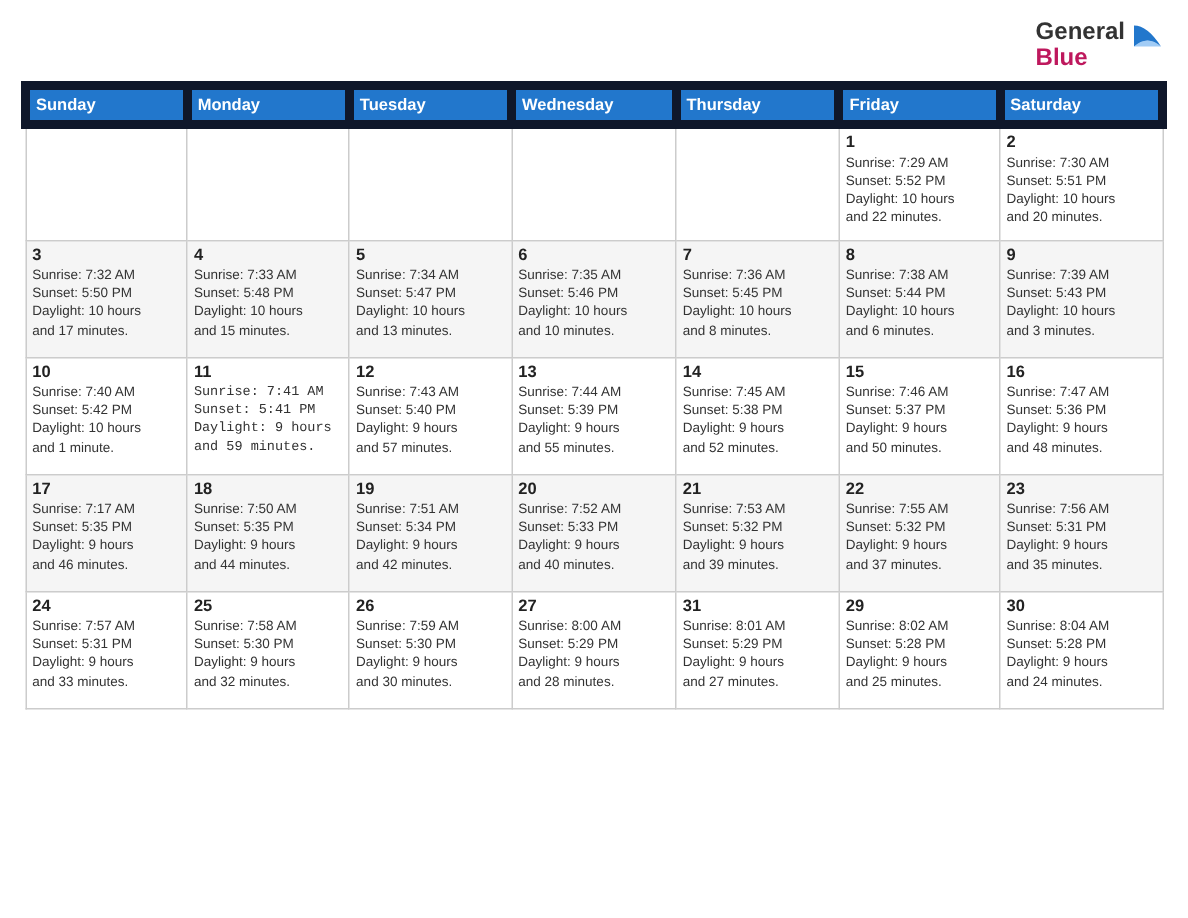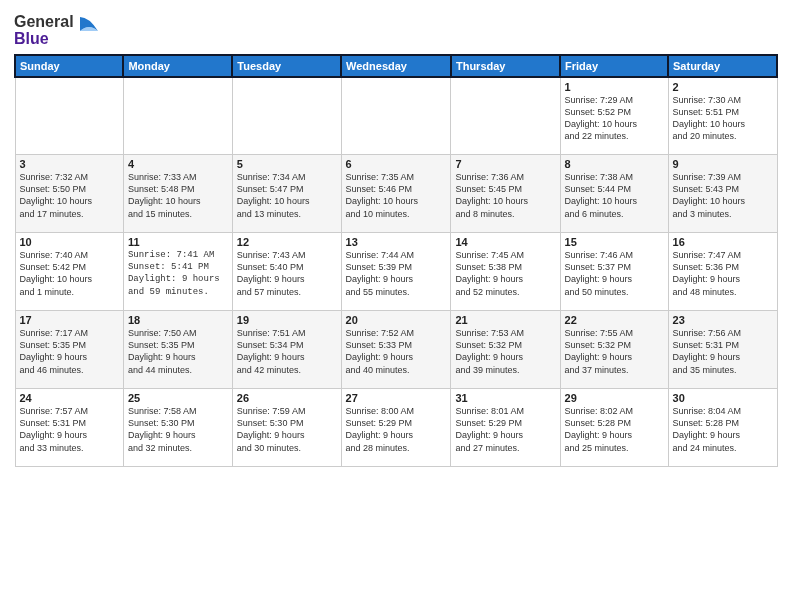--- a/index.html
+++ b/index.html
@@ -9,20 +9,21 @@
       width: 792px;
       height: 612px;
       overflow: hidden;
     }
     .page {
       width: 792px;
       height: 460px;
       display: flex;
       flex-direction: column;
       padding: 10px 14px 10px 14px;
+      align-items: flex-end;
     }
     .header {
       display: flex;
       align-items: flex-start;
       justify-content: space-between;
       margin-bottom: 6px;
     }
     .logo {
       display: flex;
       align-items: center;
@@ -45,21 +46,21 @@
       width: 100%;
       border-collapse: collapse;
       flex: 1;
     }
     .calendar th {
       background: #2277cc;
       color: #fff;
       font-size: 11px;
       font-weight: bold;
       padding: 4px 4px;
-      border: 2px solid #0f172a;
+      border: 6px solid #0f172a;
       text-align: left;
     }
     .calendar td {
       border: 1px solid #ccc;
       vertical-align: top;
       padding: 3px 4px;
       font-size: 9.5px;
       color: #222;
       width: 113px;
       height: 78px;
@@ -86,21 +87,21 @@
 </head>
 <body>
 
 <div class="page">
   <div class="header">
     <div class="logo">
     <div style="display:flex;flex-direction:column;align-items:flex-start;">
       <div style="display:flex;align-items:center;gap:2px;">
         <div style="display:flex;flex-direction:column;line-height:1.05;">
           <span style="font-size:16px;font-weight:bold;color:#333;">General</span>
-          <span style="font-size:16px;font-weight:bold;color:#4c1d95;">Blue</span>
+          <span style="font-size:16px;font-weight:bold;color:#be185d;">Blue</span>
         </div>
         <svg width="26" height="32" viewBox="0 0 26 32" xmlns="http://www.w3.org/2000/svg">
           <path d="M4 2 L4 30 L4 16 Q13 8 22 16 Q13 2 4 2 Z" fill="#2277cc"></path>
           <path d="M4 16 Q13 8 22 16 L4 16Z" fill="#4499ee" opacity="0.5"></path>
         </svg>
       </div>
     </div>
   </div>
     <div class="title-block">
       <div class="month-title"></div>

